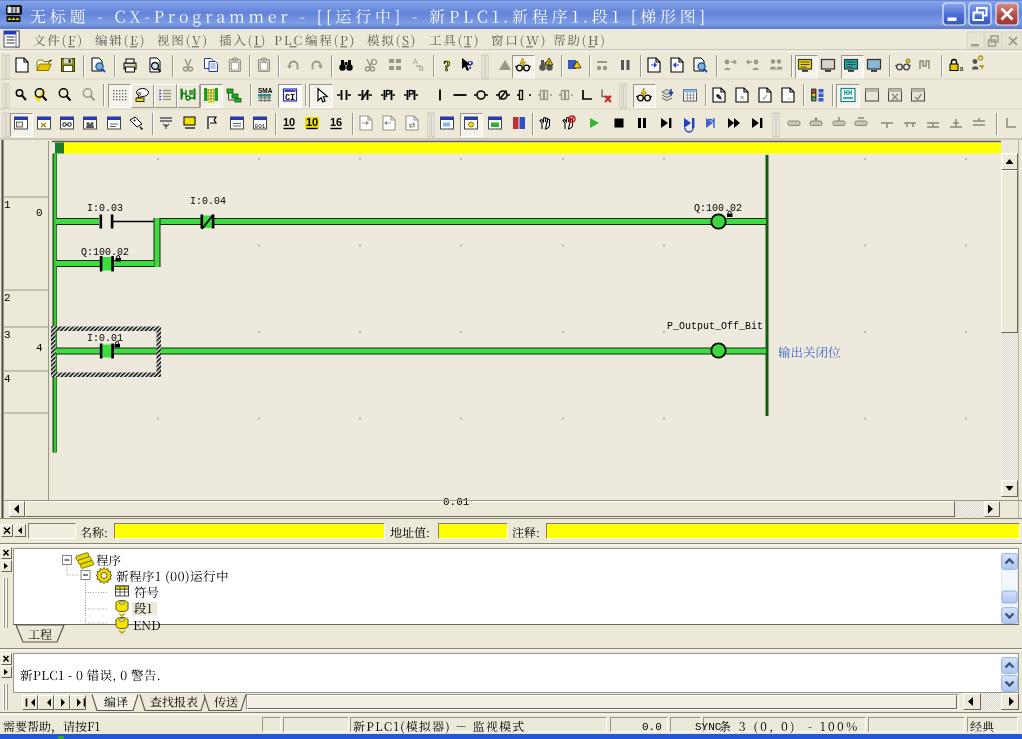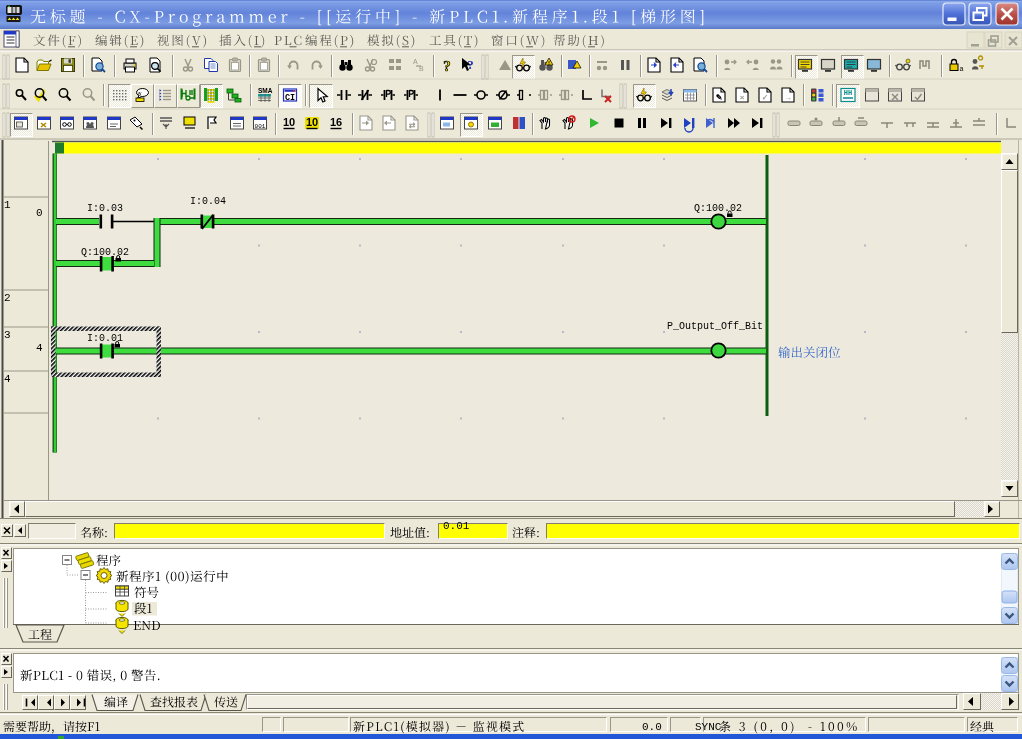--- a/index.html
+++ b/index.html
@@ -45,21 +45,21 @@
 <div style="position:absolute;left:9px;top:501px;width:16px;height:16px;background:#ECE9D8;border:1px solid;border-color:#fff #6a675d #6a675d #fff;box-shadow:inset 1px 1px 0 #f6f4ec;"></div>
 <div style="position:absolute;left:25px;top:501px;width:930px;height:16px;background:#ECE9D8;border:1px solid;border-color:#fff #6a675d #6a675d #fff;"></div>
 <div style="position:absolute;left:955px;top:501px;width:29px;height:16px;background:#f7f5ef;background-image:linear-gradient(45deg,#d9d5c9 25%,transparent 25%,transparent 75%,#d9d5c9 75%),linear-gradient(45deg,#d9d5c9 25%,transparent 25%,transparent 75%,#d9d5c9 75%);background-size:2px 2px;background-position:0 0,1px 1px;"></div>
 <div style="position:absolute;left:984px;top:501px;width:16px;height:16px;background:#ECE9D8;border:1px solid;border-color:#fff #6a675d #6a675d #fff;box-shadow:inset 1px 1px 0 #f6f4ec;"></div>
 <div style="position:absolute;left:0;top:519px;width:1022px;height:24px;background:#ECE9D8;"></div>
 <div style="position:absolute;left:1px;top:524px;width:12px;height:13px;background:#ECE9D8;border:1px solid;border-color:#fff #6a675d #6a675d #fff;"></div>
 <div style="position:absolute;left:14px;top:524px;width:12px;height:13px;background:#ECE9D8;border:1px solid;border-color:#fff #6a675d #6a675d #fff;"></div>
 <div style="position:absolute;left:28px;top:523px;width:48px;height:16px;background:#F0EDE0;border:1px solid;border-color:#827f70 #fff #fff #827f70;"></div>
 <div style="position:absolute;left:114px;top:523px;width:271px;height:16px;background:#FFFF00;border:1px solid;border-color:#827f70 #fff #fff #827f70;"></div>
 <div style="position:absolute;left:438px;top:523px;width:70px;height:16px;background:#FFFF00;border:1px solid;border-color:#827f70 #fff #fff #827f70;"></div>
-<div style="position:absolute;left:443px;top:520px;font:11px 'Liberation Mono',monospace;color:#000;white-space:pre;line-height:13px">0.01</div>
+<div style="position:absolute;left:443px;top:496px;font:11px 'Liberation Mono',monospace;color:#000;white-space:pre;line-height:13px">0.01</div>
 <div style="position:absolute;left:546px;top:523px;width:474px;height:16px;background:#FFFF00;border:1px solid;border-color:#827f70 #fff #fff #827f70;"></div>
 <div style="position:absolute;left:0;top:546px;width:1022px;height:103px;background:#ECE9D8;"></div>
 <div style="position:absolute;left:1px;top:547px;width:11px;height:12px;background:#ECE9D8;border:1px solid;border-color:#fff #6a675d #6a675d #fff;"></div>
 <div style="position:absolute;left:1px;top:560px;width:11px;height:12px;background:#ECE9D8;border:1px solid;border-color:#fff #6a675d #6a675d #fff;"></div>
 <div style="position:absolute;left:3px;top:578px;width:2px;height:50px;background:#fff;border-right:1px solid #9a968a;"></div>
 <div style="position:absolute;left:6px;top:578px;width:2px;height:50px;background:#fff;border-right:1px solid #9a968a;"></div>
 <div style="position:absolute;left:13px;top:548px;width:1006px;height:76px;background:#fff;border:1px solid #9a968a;border-bottom:none;"></div>
 <div style="position:absolute;left:1001px;top:553px;width:17px;height:71px;background:#f2f6fd;border:1px solid #e2e8f4;"></div>
 <div style="position:absolute;left:13px;top:624px;width:1006px;height:1px;background:#6a675d;"></div>
 <div style="position:absolute;left:0;top:651px;width:1022px;height:61px;background:#ECE9D8;"></div>

